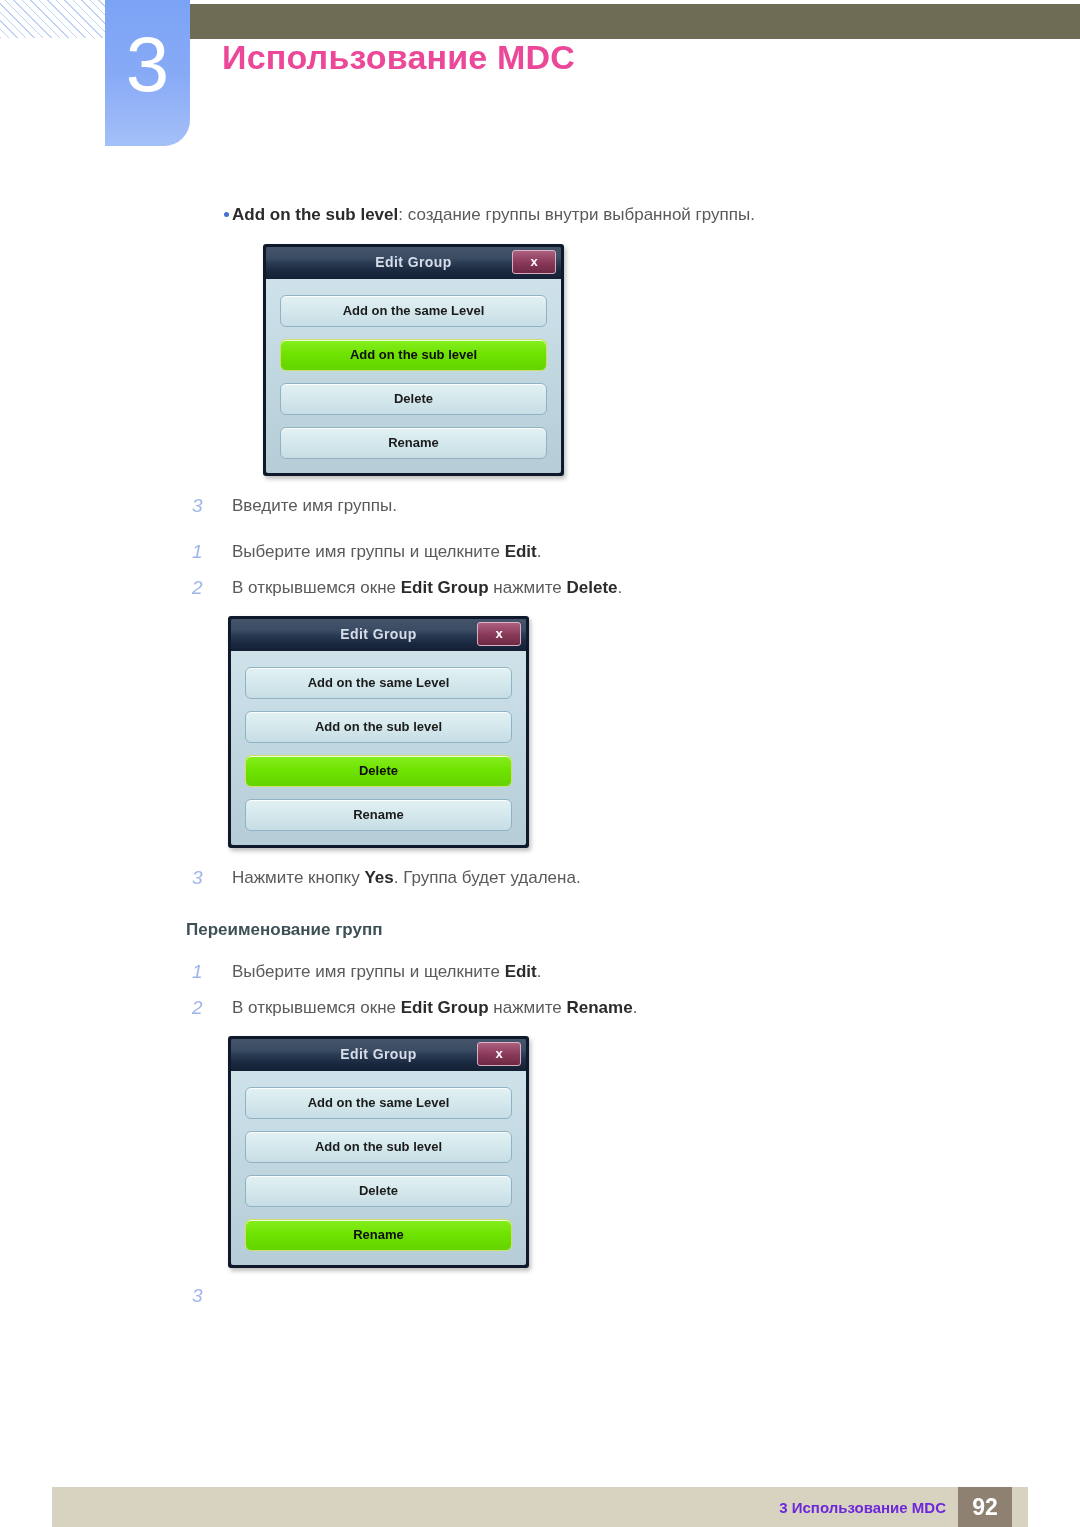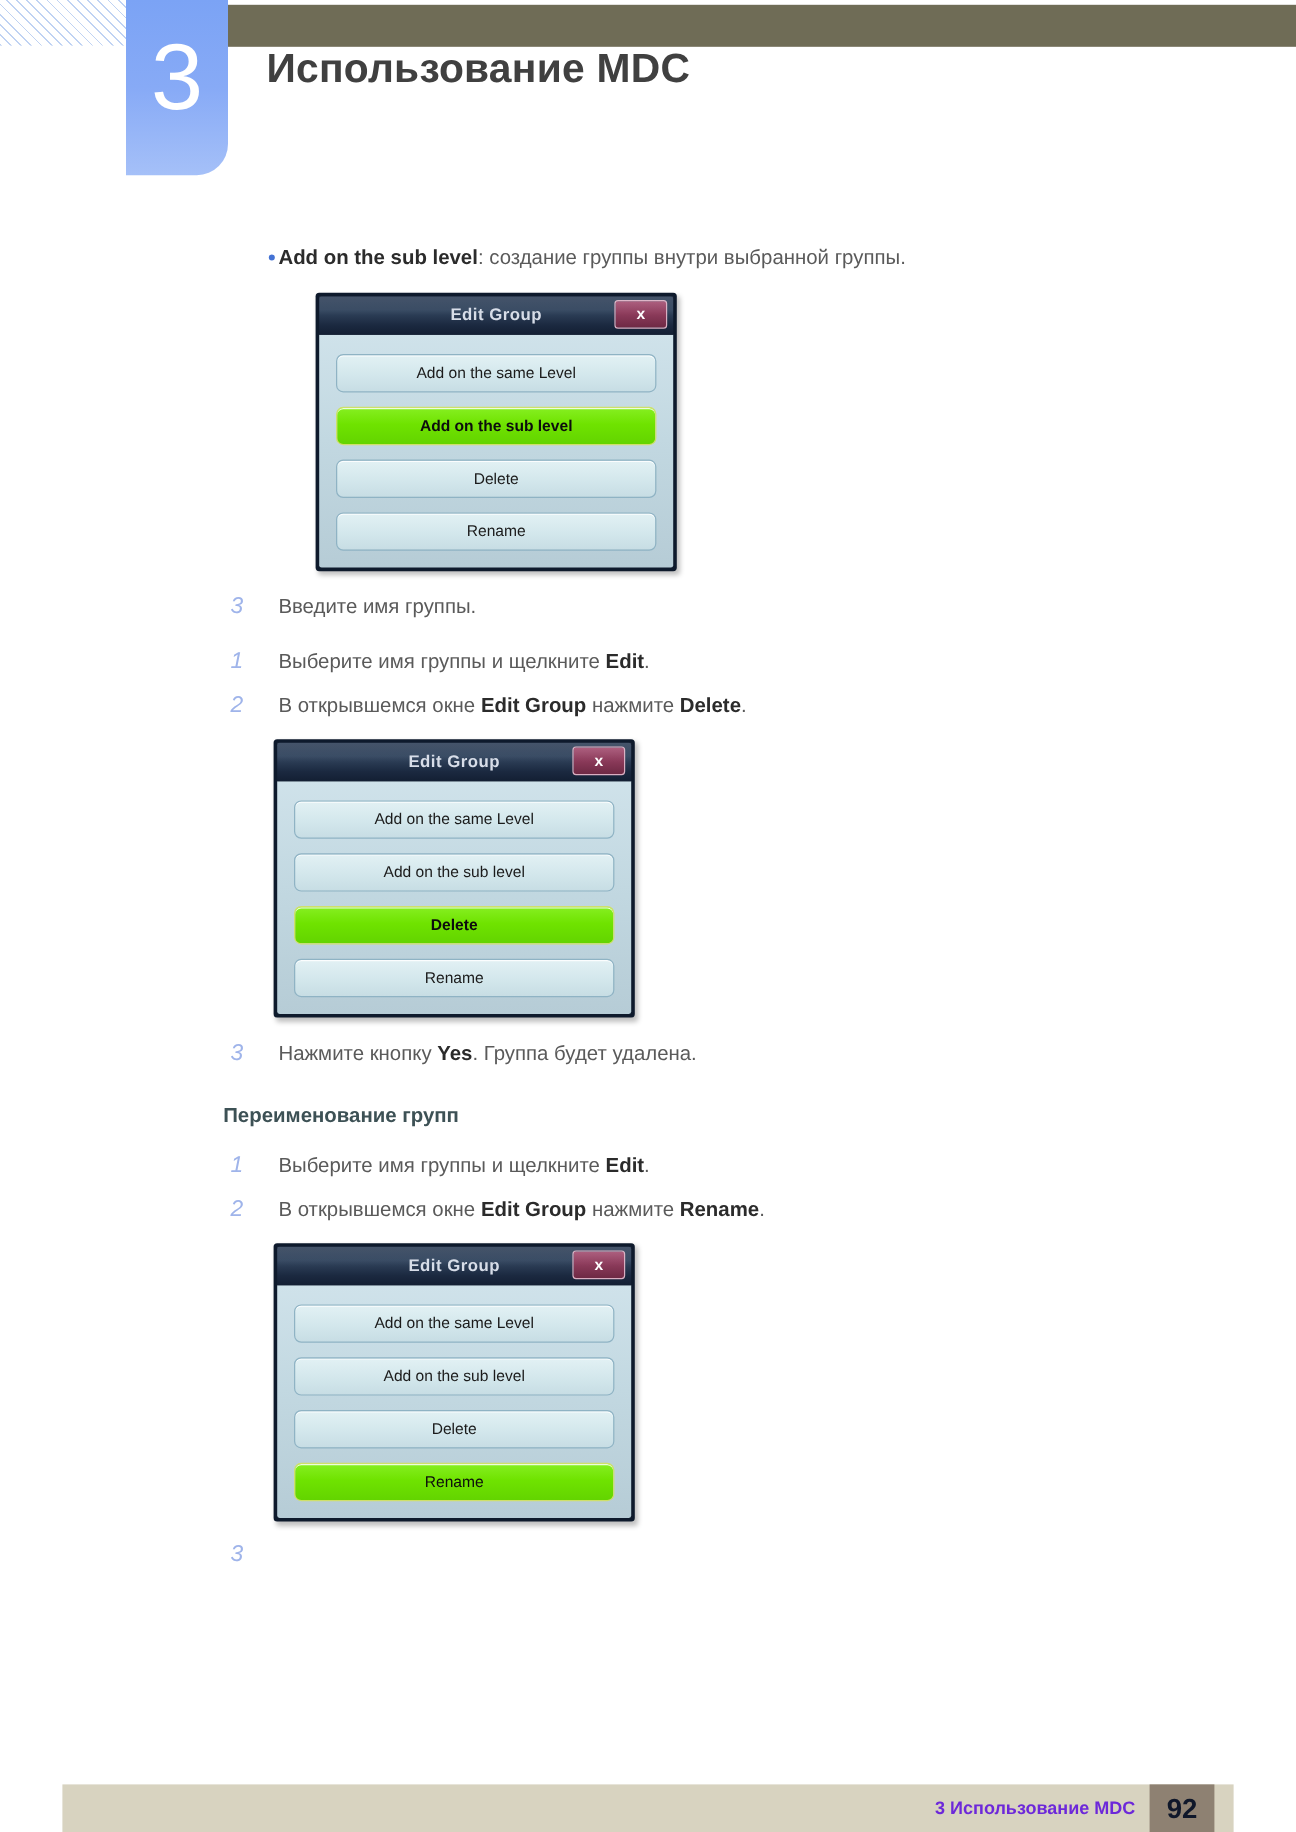--- a/index.html
+++ b/index.html
@@ -50,21 +50,21 @@
     font-weight: normal;
     line-height: 128px;
     text-align: center;
     letter-spacing: 0;
   }
   .chapter-title {
     position: absolute;
     left: 222px; top: 38px;
     font-size: 34px;
     font-weight: bold;
-    color: #404040;
+    color: #ec4899;
     letter-spacing: 0.2px;
   }
 
   
   #content {
     position: absolute;
     top: 195px;
     left: 0;
     width: 1080px;
   }
@@ -168,20 +168,21 @@
     height: 30px;
     margin-bottom: 12px;
     border-radius: 6px;
     background: linear-gradient(180deg, #e2f1f4 0%, #d3e7ec 55%, #c7dde4 100%);
     border: 1px solid #8fb3c4;
     color: #1b1b1b;
     font-size: 13px;
     line-height: 29px;
     text-align: center;
     box-shadow: inset 0 1px 0 rgba(255,255,255,0.85);
+    font-weight: bold;
   }
   .dlg-btn:last-child { margin-bottom: 0; }
   .dlg-btn.hl {
     background: linear-gradient(180deg, #86ef21 0%, #6fe300 45%, #63d400 100%);
     border: 1px solid #cfe06a;
     color: #0d0d0d;
   }
   .dlg-btn.hl.bold { font-weight: bold; }
 
   
@@ -200,21 +201,21 @@
     font-size: 15px;
     color: #6d28d9;
     font-weight: bold;
   }
   .footer-page {
     position: absolute;
     right: 16px;
     top: 0;
     width: 54px; height: 40px;
     background: #8e8172;
-    color: #0f172a;
+    color: #ffffff;
     font-size: 23px;
     font-weight: bold;
     line-height: 40px;
     text-align: center;
   }
 </style>
 </head>
 <body>
 
 <div id="page-header">

